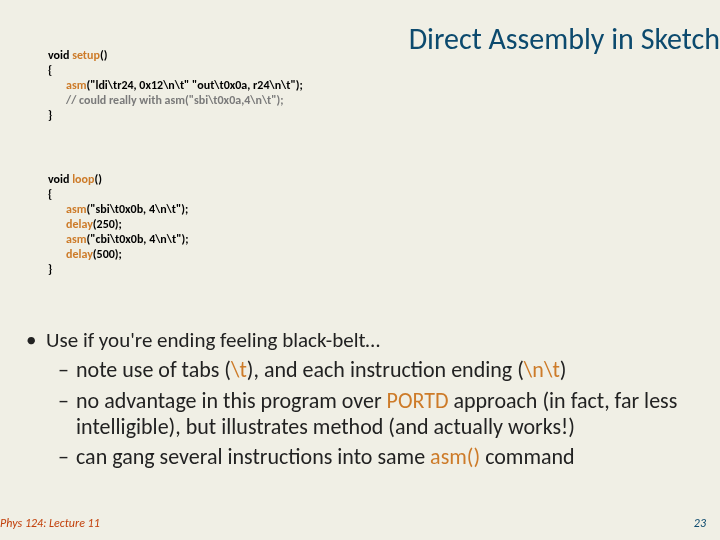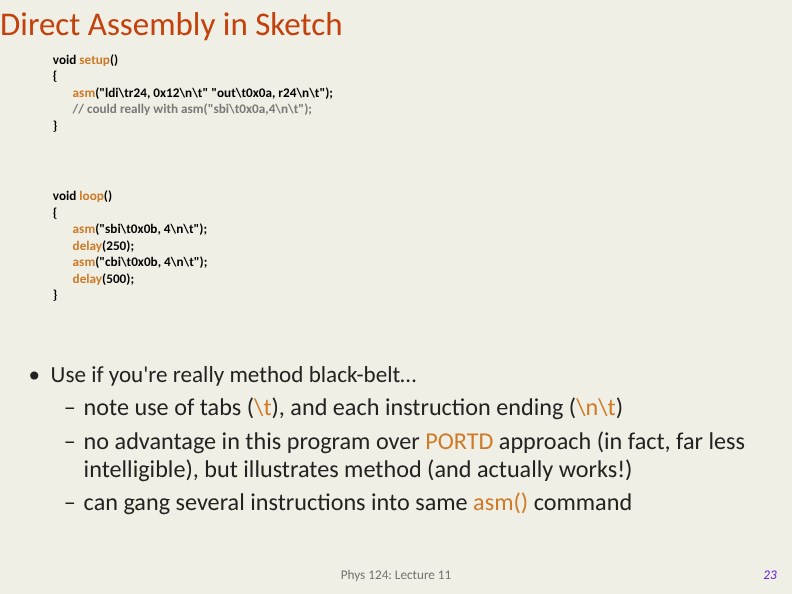--- a/index.html
+++ b/index.html
@@ -13,26 +13,26 @@
     position: relative;
   }
   .slide {
     position: relative;
     width: 720px;
     height: 540px;
     box-sizing: border-box;
   }
   .title {
     position: absolute;
-    top: 4px;
+    top: 20px;
     left: 0;
     width: 100%;
-    text-align: left;
+    text-align: right;
     font-size: 30px;
-    color: #c2410c;
+    color: #0c4a6e;
     font-weight: 400;
   }
   .code-block {
     position: absolute;
     left: 48px;
     font-family: Calibri, Arial, sans-serif;
     font-size: 12px;
     font-weight: 700;
     color: #000;
     line-height: 1.25;
@@ -80,30 +80,30 @@
     position: absolute;
     left: 40px;
     top: 0;
   }
   .accent { color: #cd7b29; }
   .footer {
     position: absolute;
     bottom: 10px;
     left: 0;
     width: 100%;
-    text-align: center;
     font-size: 12px;
-    color: #737373;
+    color: #c2410c;
+    font-style: italic;
   }
   .pagenum {
     position: absolute;
     bottom: 10px;
     right: 14px;
     font-size: 12px;
-    color: #6d28d9;
+    color: #0c4a6e;
     font-style: italic;
   }
 </style>
 </head>
 <body>
 
 <div class="slide">
 
   <div class="title">Direct Assembly in Sketch</div>
 
@@ -120,21 +120,21 @@
     <span>{</span><br>
     <span class="indent"><span class="fn">asm</span><span>("sbi\t0x0b, 4\n\t");</span></span>
     <span class="indent"><span class="fn">delay</span><span>(250);</span></span>
     <span class="indent"><span class="fn">asm</span><span>("cbi\t0x0b, 4\n\t");</span></span>
     <span class="indent"><span class="fn">delay</span><span>(500);</span></span>
     <span>}</span>
   </div>
 
   <div class="bullets">
     <ul>
-      <li class="b1">Use if you're really method black-belt…</li>
+      <li class="b1">Use if you're ending feeling black-belt…</li>
       <li class="b2">
         <span>note use of tabs (</span><span class="accent">\t</span><span>), and each instruction ending (</span><span class="accent">\n\t</span><span>)</span>
       </li>
       <li class="b2">
         <span>no advantage in this program over </span><span class="accent">PORTD</span><span> approach (in fact, far less intelligible), but illustrates method (and actually works!)</span>
       </li>
       <li class="b2">
         <span>can gang several instructions into same </span><span class="accent">asm()</span><span> command</span>
       </li>
     </ul>

